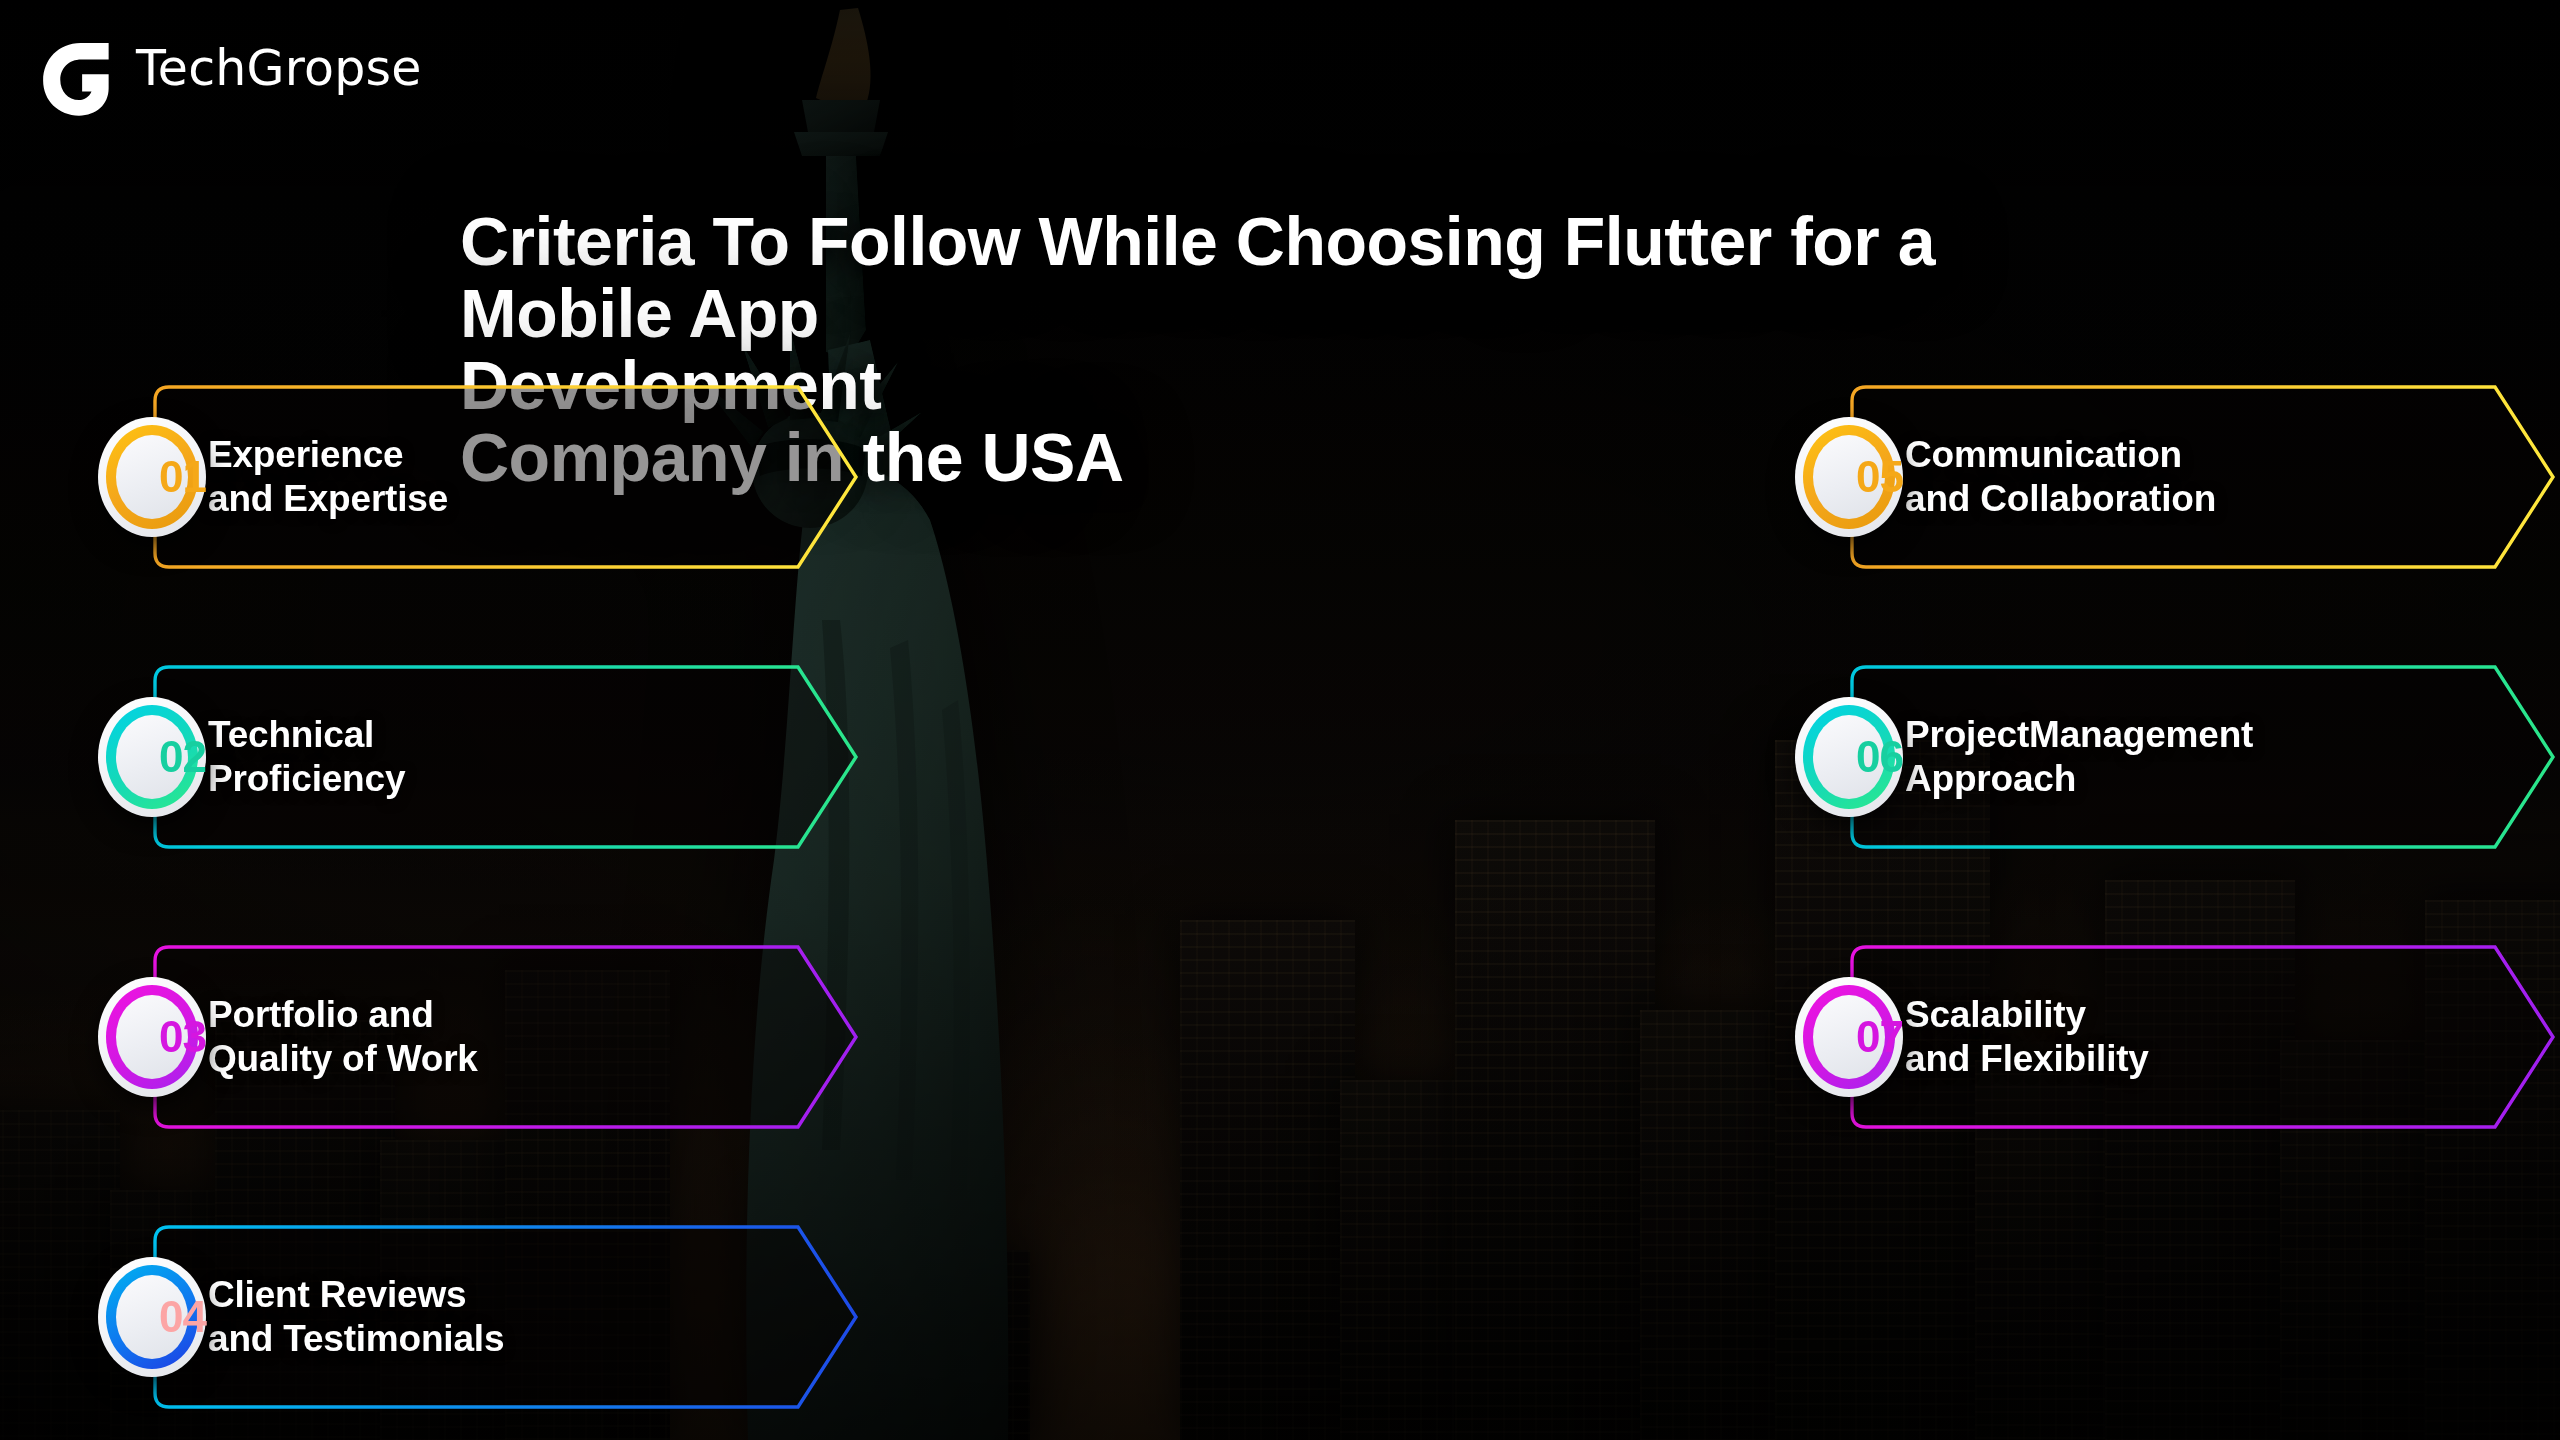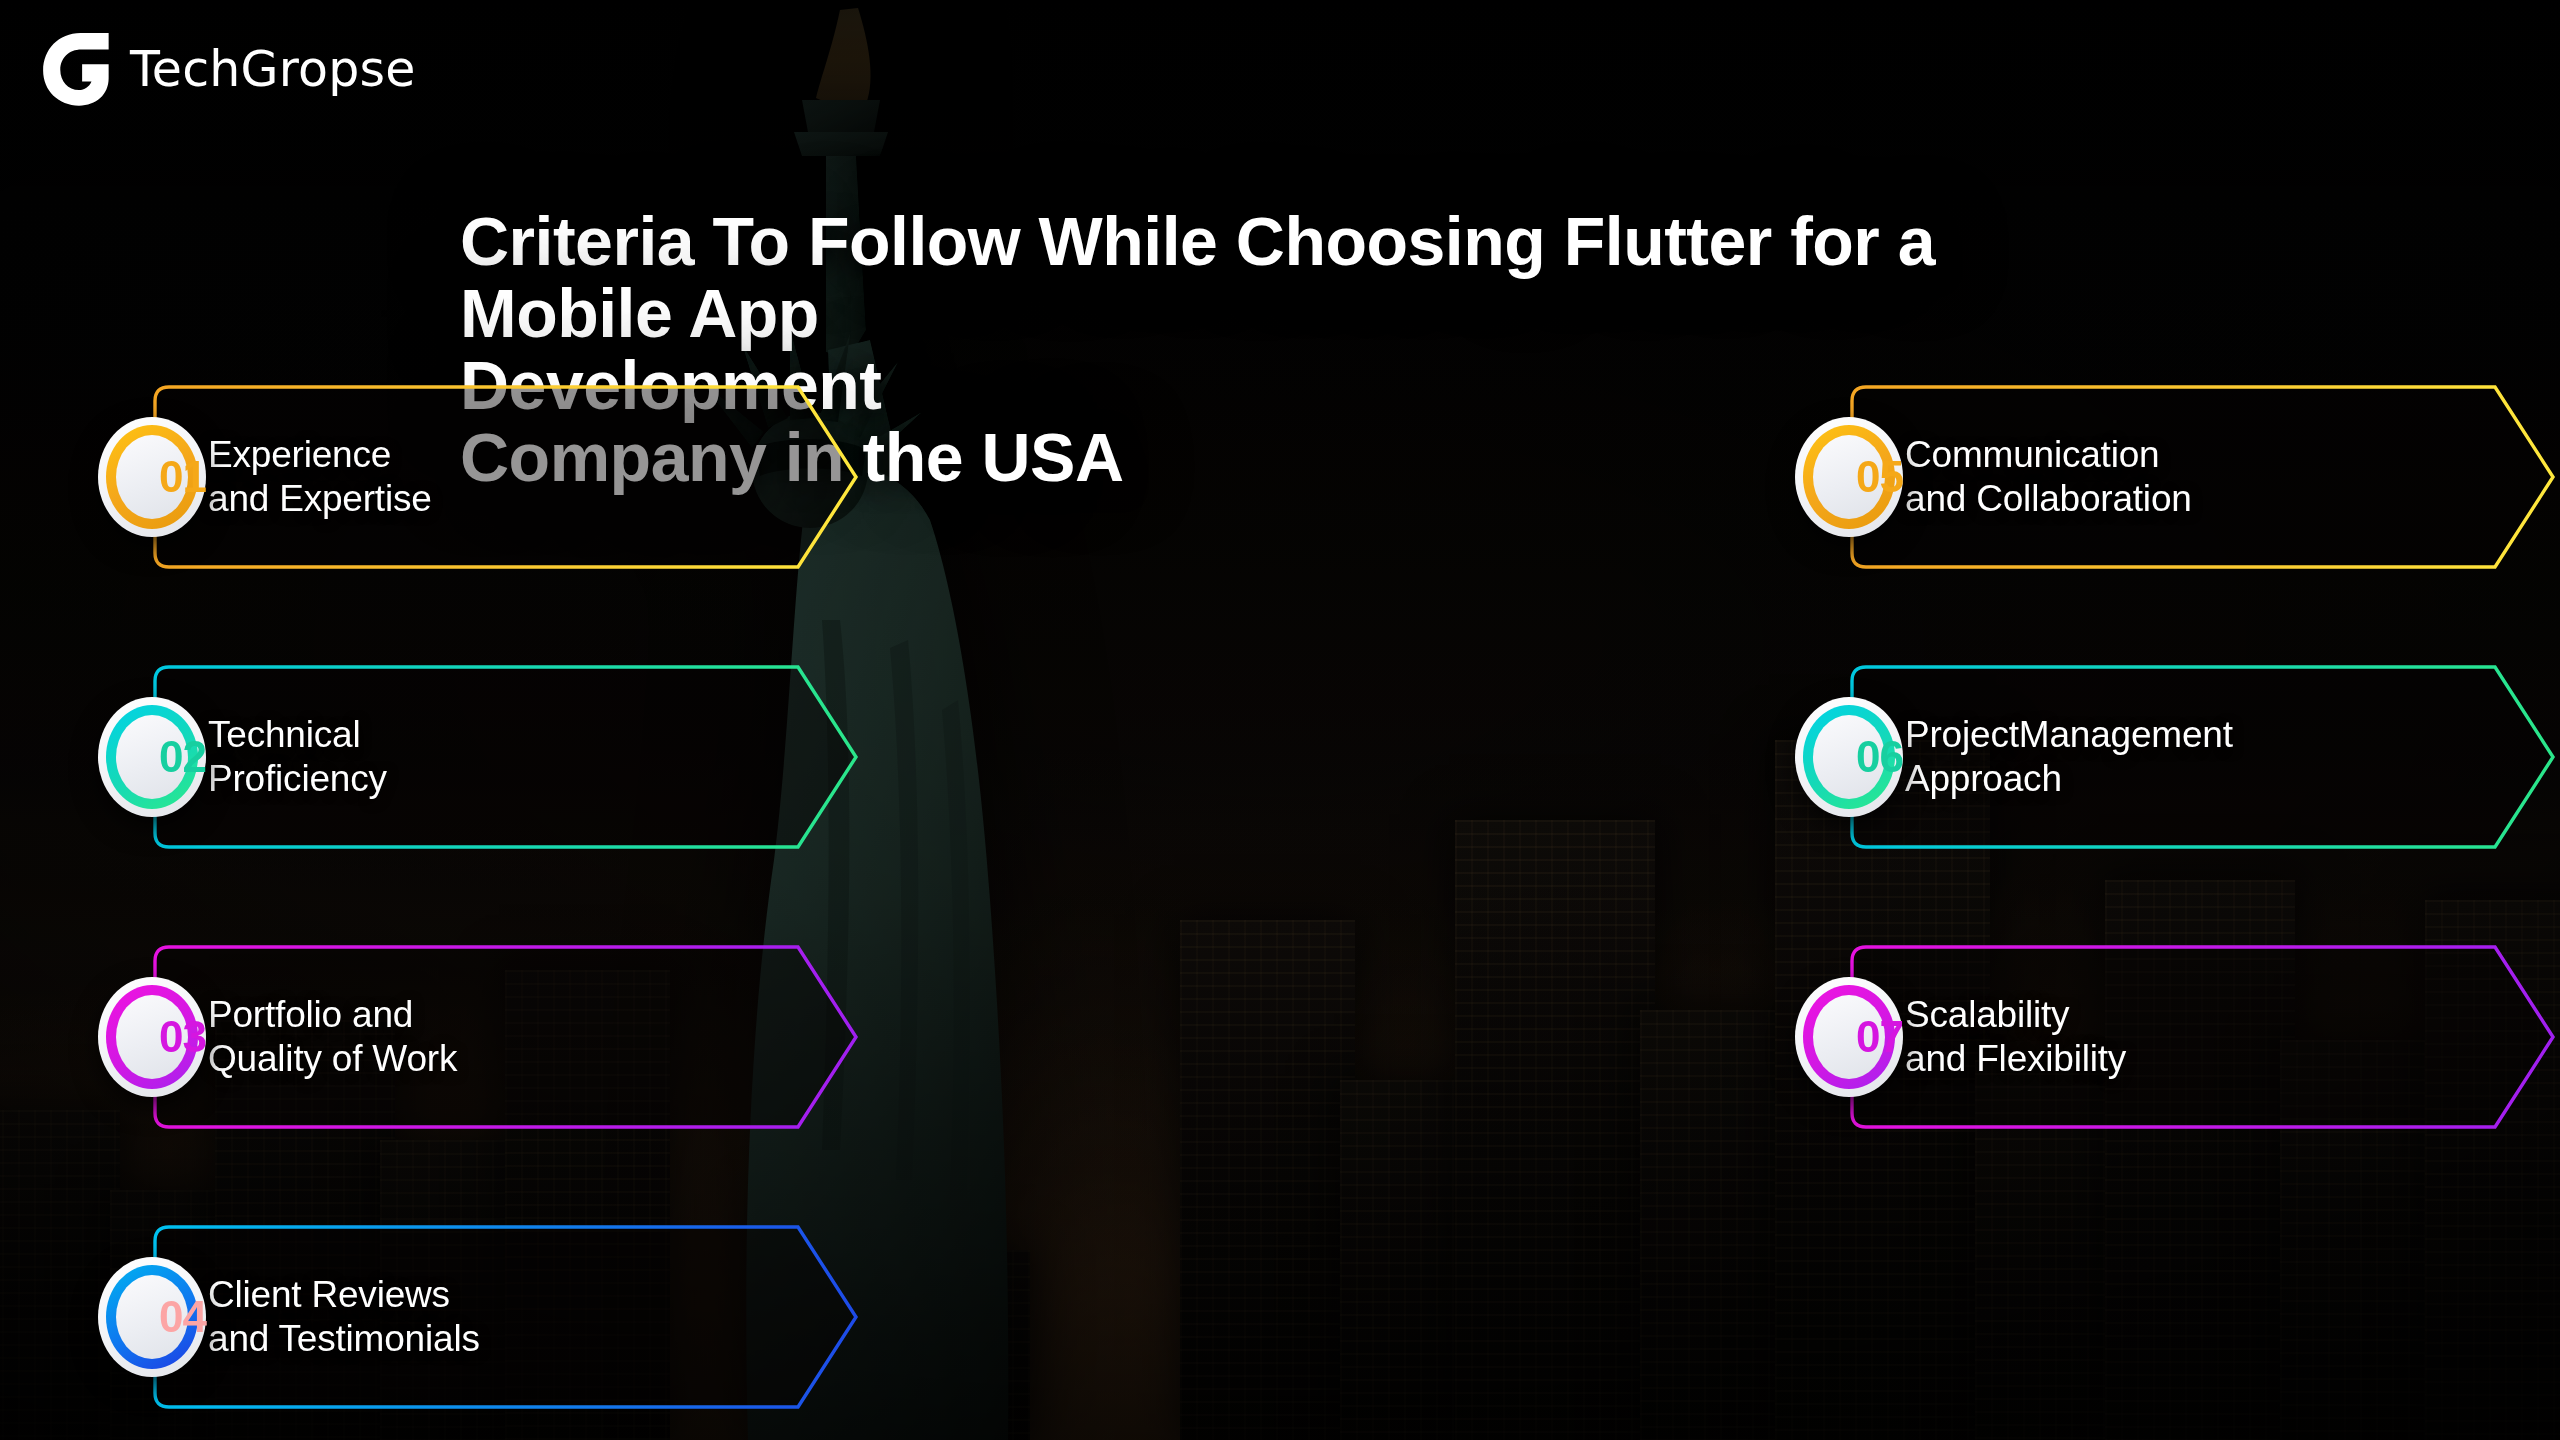--- a/index.html
+++ b/index.html
@@ -54,22 +54,22 @@
 
   
   .bg-vignette{
     background:
       radial-gradient(ellipse 85% 70% at 50% 45%, rgba(0,0,0,0) 0%, rgba(0,0,0,.35) 62%, rgba(0,0,0,.82) 100%),
       linear-gradient(180deg, rgba(0,0,0,.78) 0%, rgba(0,0,0,.30) 22%, rgba(0,0,0,.25) 62%, rgba(0,0,0,.55) 100%);
   }
 
   
   .logo{
-    position:absolute; left:40px; top:30px;
-    display:flex; align-items:center; gap:12px; z-index:40;
+    position:absolute; left:40px; top:40px;
+    display:flex; gap:18px; z-index:40;
   }
   .logo-mark{ width:78px; height:78px; display:block; }
   .logo-word{
     color:#fff; font-size:49px; letter-spacing:.2px;
     font-weight:400; white-space:nowrap;
     font-family:"DejaVu Sans", sans-serif;
   }
 
   
   .title{
@@ -127,21 +127,21 @@
   }
   .badge-num{
     position:relative; z-index:4;
     font-size:44px; font-weight:700; letter-spacing:-1px;
     line-height:1;
   }
 
   .card-label{
     position:relative; z-index:2;
     margin-left:110px;
-    color:#fff; font-weight:400;
+    color:#fff; font-weight:700;
     font-size:37px; line-height:1.18;
     letter-spacing:-.2px;
     max-width:520px;
     text-shadow:0 2px 12px rgba(0,0,0,.85);
   }
   .card-label .l2{ display:block; }
 
   
   .acc-gold    .badge-ring{ background:linear-gradient(150deg,#ffc412 0%, #f4a71b 50%, #e89a0c 100%); }
   .acc-teal    .badge-ring{ background:linear-gradient(150deg,#00d2e8 0%, #15d9b6 55%, #2ce98b 100%); }

